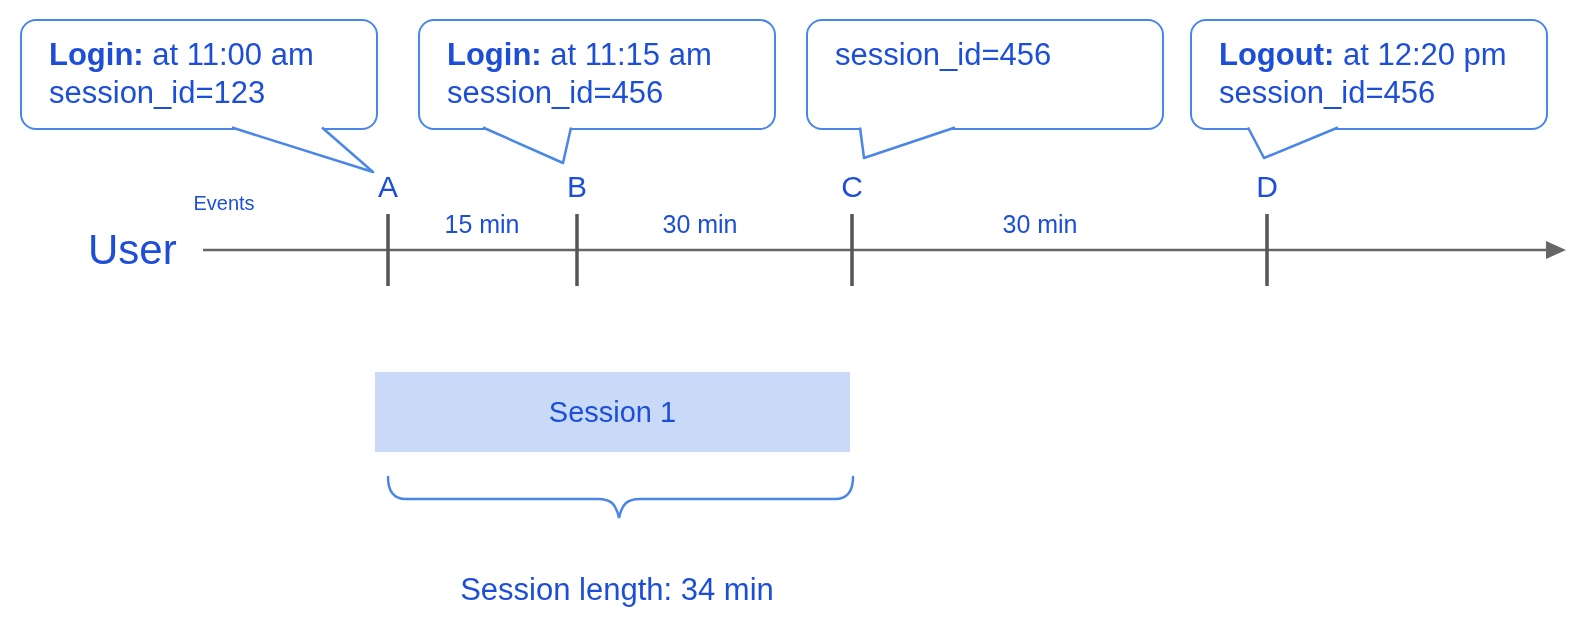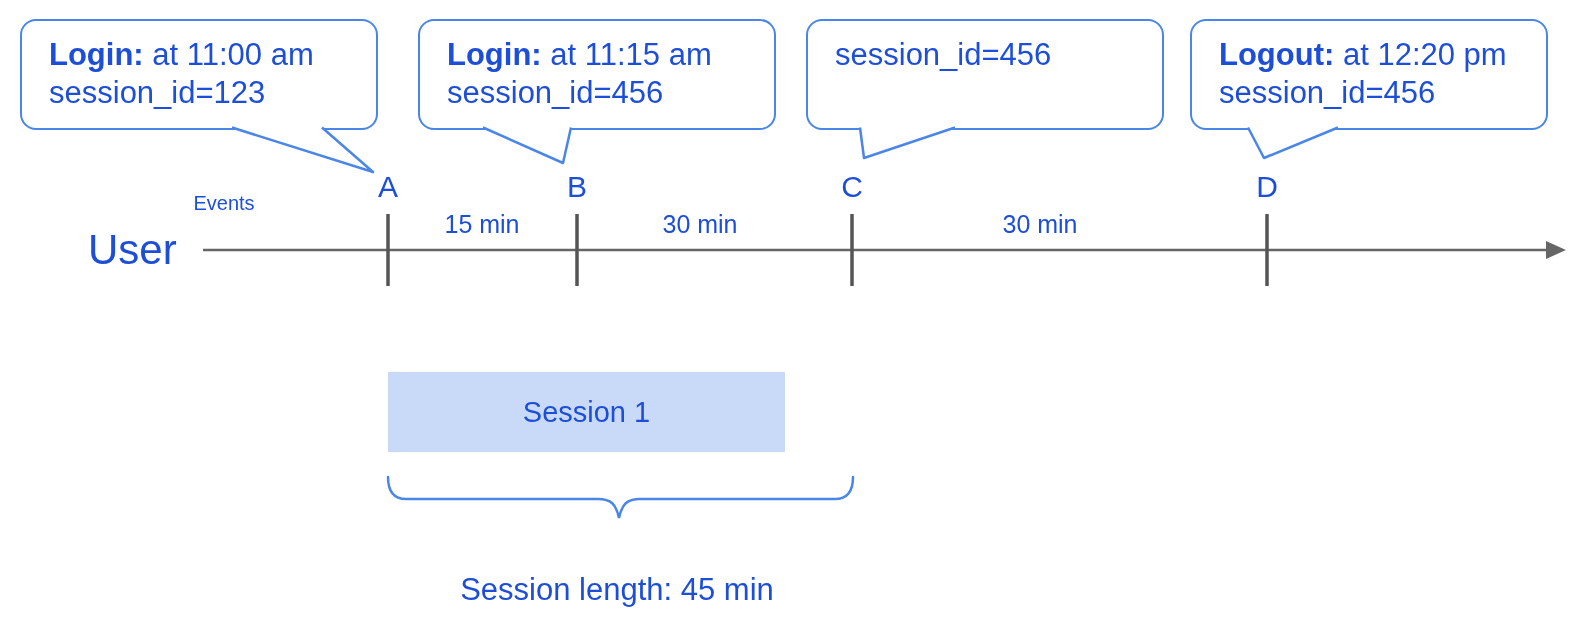--- a/index.html
+++ b/index.html
@@ -61,23 +61,23 @@
     font-size: 25px;
     line-height: 28px;
     transform: translateX(-50%);
     white-space: nowrap;
     margin-top: 12px;
   }
 
   
   .session-box {
     position: absolute;
-    left: 388px;
+    left: 375px;
     top: 372px;
-    width: 397px;
+    width: 475px;
     height: 80px;
     background: #c9daf8;
     display: flex;
     align-items: center;
     justify-content: center;
     font-size: 29px;
   }
   .session-length {
     position: absolute;
     left: 617px;
@@ -138,21 +138,21 @@
   <div class="interval" style="left:482px">15 min</div>
   <div class="interval" style="left:700px">30 min</div>
   <div class="interval" style="left:1040px">30 min</div>
 
   <div class="user-label">User</div>
 
   <div class="session-box">
     <span>Session 1</span>
   </div>
 
-  <div class="session-length">Session length: 45 min</div>
+  <div class="session-length">Session length: 34 min</div>
 
   <svg id="overlay" viewBox="0 0 1574 630" xmlns="http://www.w3.org/2000/svg">
 
     <line x1="203" y1="250" x2="1549" y2="250" stroke="#666666" stroke-width="2.5"></line>
     <polygon points="1546,241 1566,250 1546,259" fill="#666666"></polygon>
 
     <line x1="388" y1="214" x2="388" y2="286" stroke="#555555" stroke-width="3.5"></line>
     <line x1="577" y1="214" x2="577" y2="286" stroke="#555555" stroke-width="3.5"></line>
     <line x1="852" y1="214" x2="852" y2="286" stroke="#555555" stroke-width="3.5"></line>
     <line x1="1267" y1="214" x2="1267" y2="286" stroke="#555555" stroke-width="3.5"></line>

